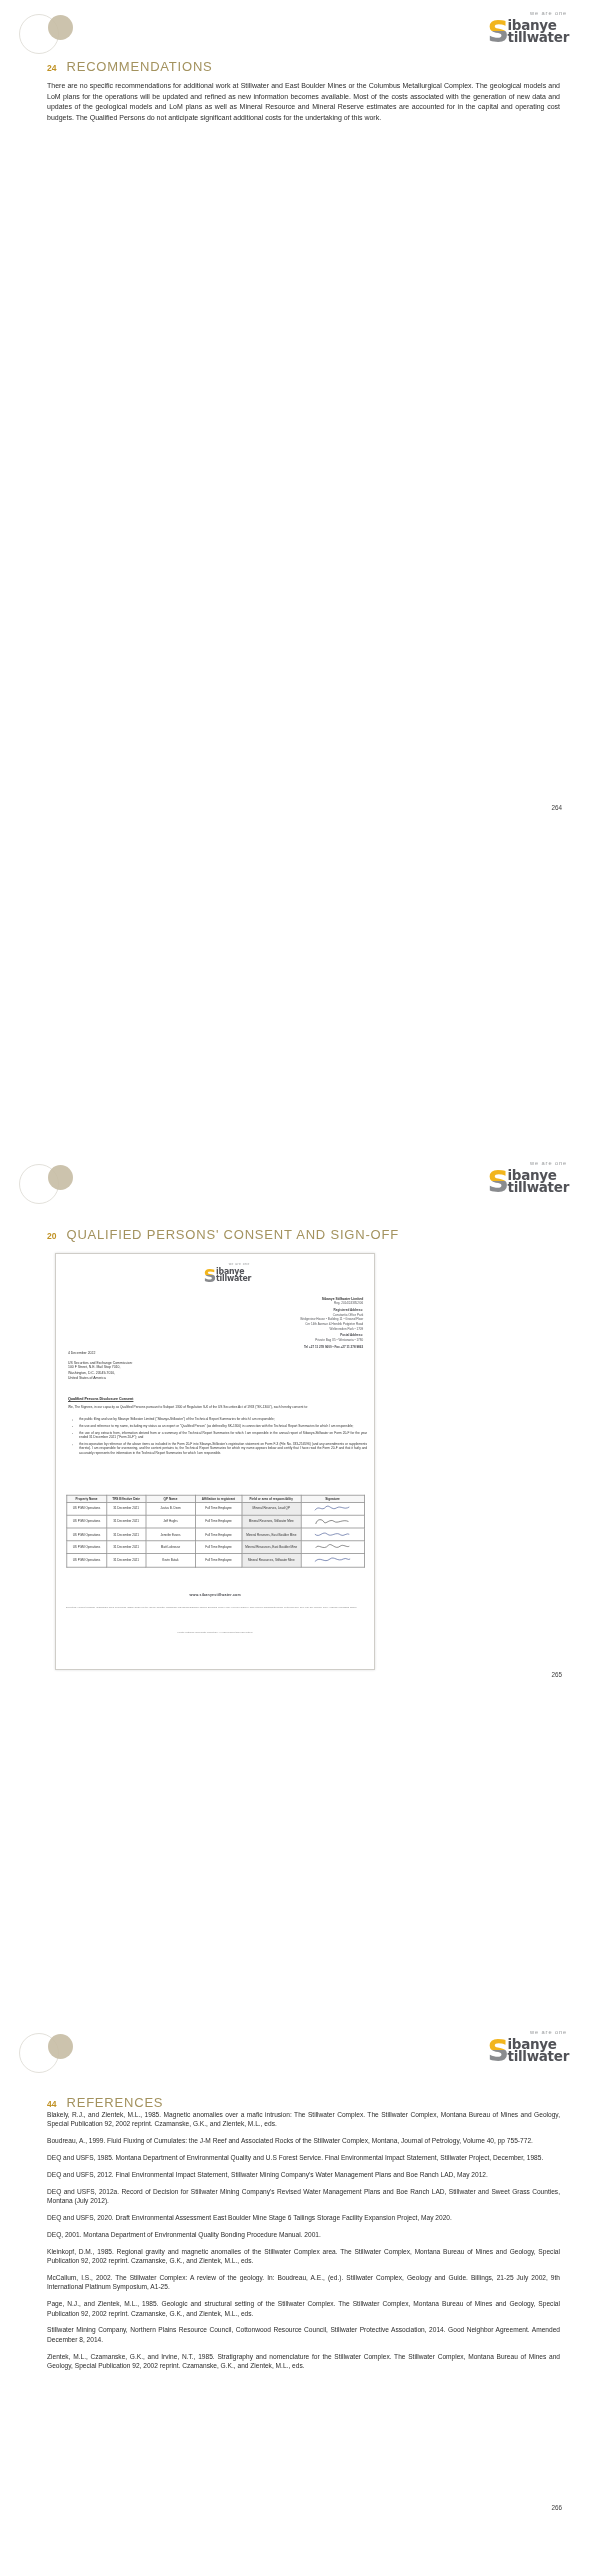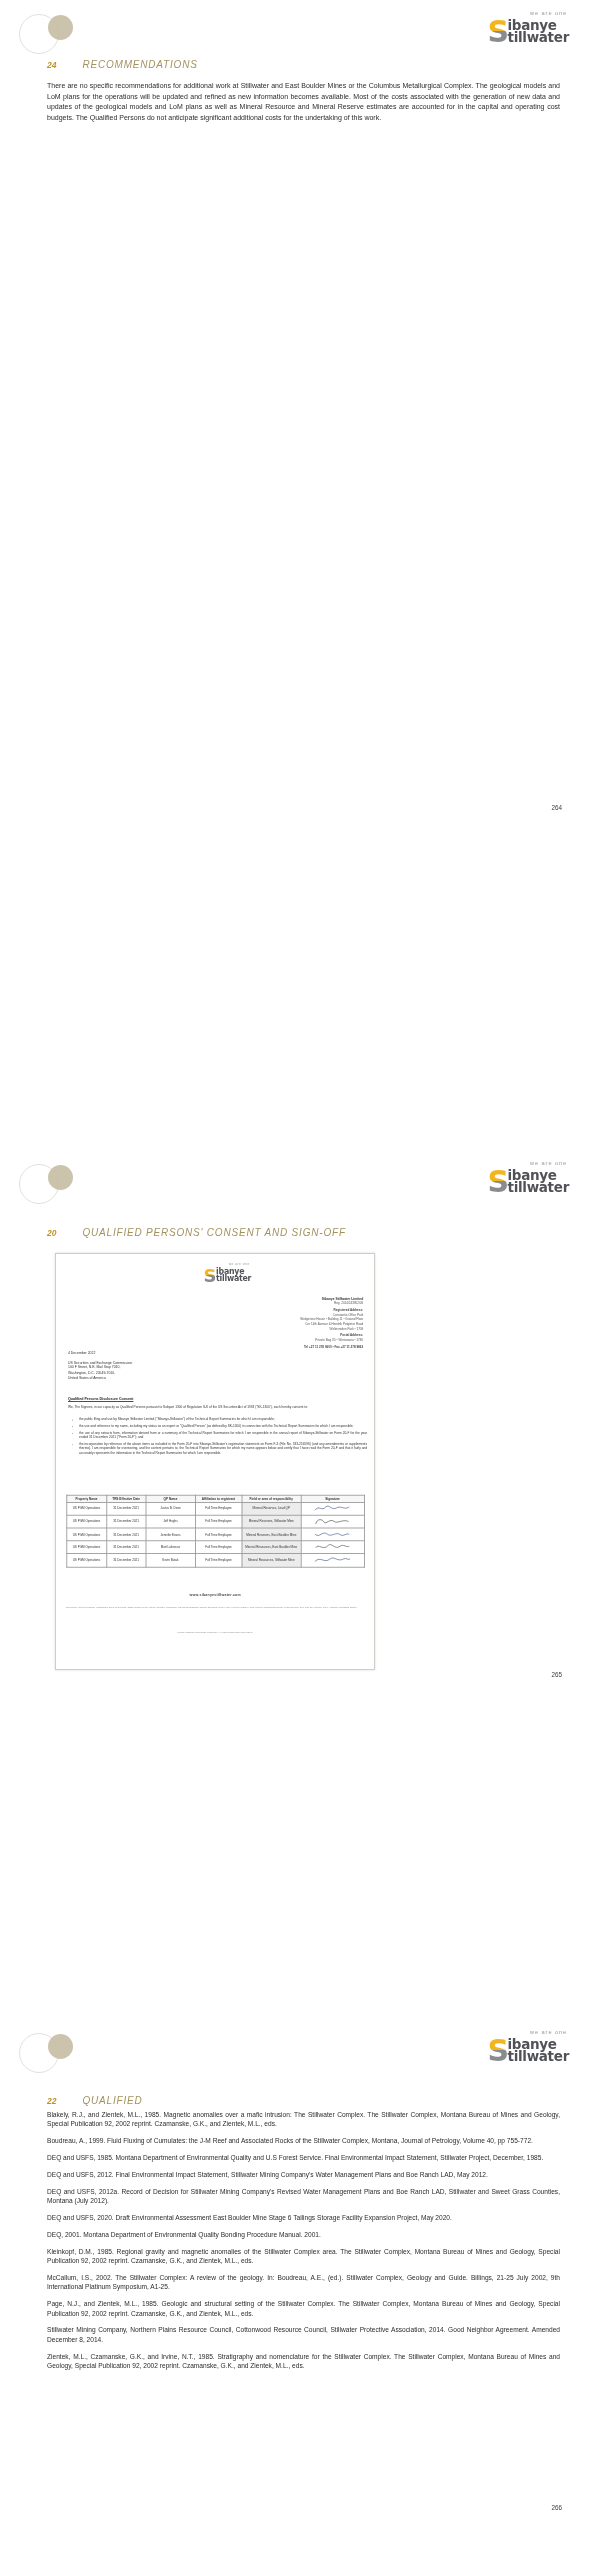--- a/index.html
+++ b/index.html
@@ -18,24 +18,24 @@
   .logo-words{display:flex;flex-direction:column;}
   .logo-words span{font-family:"DejaVu Sans",sans-serif;font-size:13.5px;font-weight:bold;color:#515257;line-height:12.6px;letter-spacing:-0.3px;}
   .logo-s{display:block;}
 
   
   .logo-sm{width:94px;}
   .logo-sm .logo-tagline{font-size:4.1px;letter-spacing:0.6px;}
   .logo-sm .logo-words span{font-size:9.8px;line-height:9px;}
 
   
-  .heading{position:absolute;left:47px;display:flex;align-items:baseline;gap:26px;font-style:italic;}
+  .heading{position:absolute;left:47px;display:flex;align-items:baseline;gap:10px;}
   .heading1{top:59px}.heading2{top:1227px}.heading3{top:2095px}
   .sec-num{font-size:8.5px;font-weight:bold;color:#c09225;}
-  .sec-title{font-size:10px;color:#a3925e;letter-spacing:0.8px;}
+  .sec-title{font-size:13px;color:#a3925e;letter-spacing:0.8px;}
 
   
   .body-text{position:absolute;left:47px;width:513px;font-size:7px;line-height:1.5;text-align:justify;color:#2b2b2b;}
   .body264{top:74px;}
   .refs{position:absolute;left:47px;width:513px;top:2110px;}
   .ref{margin:0 0 7.5px 0;font-size:6.6px;line-height:1.42;text-align:justify;color:#2b2b2b;}
 
   .pagenum{position:absolute;right:45px;font-size:6.3px;color:#3c3c3c;}
   .pn1{top:804px}.pn2{top:1671px}.pn3{top:2504px}
 
@@ -287,22 +287,22 @@
         </svg>
         <div class="logo-words">
           <span>ibanye</span>
           <span>tillwater</span>
         </div>
       </div>
     </div>
   </div>
 
   <div class="heading heading3">
-    <span class="sec-num">22</span>
-    <span class="sec-title">QUALIFIED</span>
+    <span class="sec-num">44</span>
+    <span class="sec-title">REFERENCES</span>
   </div>
 
   <div class="refs">
     <p class="ref">Blakely, R.J., and Zientek, M.L., 1985. Magnetic anomalies over a mafic intrusion: The Stillwater Complex. The Stillwater Complex, Montana Bureau of Mines and Geology, Special Publication 92, 2002 reprint. Czamanske, G.K., and Zientek, M.L., eds.</p>
     <p class="ref">Boudreau, A., 1999. Fluid Fluxing of Cumulates: the J-M Reef and Associated Rocks of the Stillwater Complex, Montana, Journal of Petrology, Volume 40, pp 755-772.</p>
     <p class="ref">DEQ and USFS, 1985. Montana Department of Environmental Quality and U.S Forest Service. Final Environmental Impact Statement, Stillwater Project, December, 1985.</p>
     <p class="ref">DEQ and USFS, 2012. Final Environmental Impact Statement, Stillwater Mining Company's Water Management Plans and Boe Ranch LAD, May 2012.</p>
     <p class="ref">DEQ and USFS, 2012a. Record of Decision for Stillwater Mining Company's Revised Water Management Plans and Boe Ranch LAD, Stillwater and Sweet Grass Counties, Montana (July 2012).</p>
     <p class="ref">DEQ and USFS, 2020. Draft Environmental Assessment East Boulder Mine Stage 6 Tailings Storage Facility Expansion Project, May 2020.</p>
     <p class="ref">DEQ, 2001. Montana Department of Environmental Quality Bonding Procedure Manual. 2001.</p>

